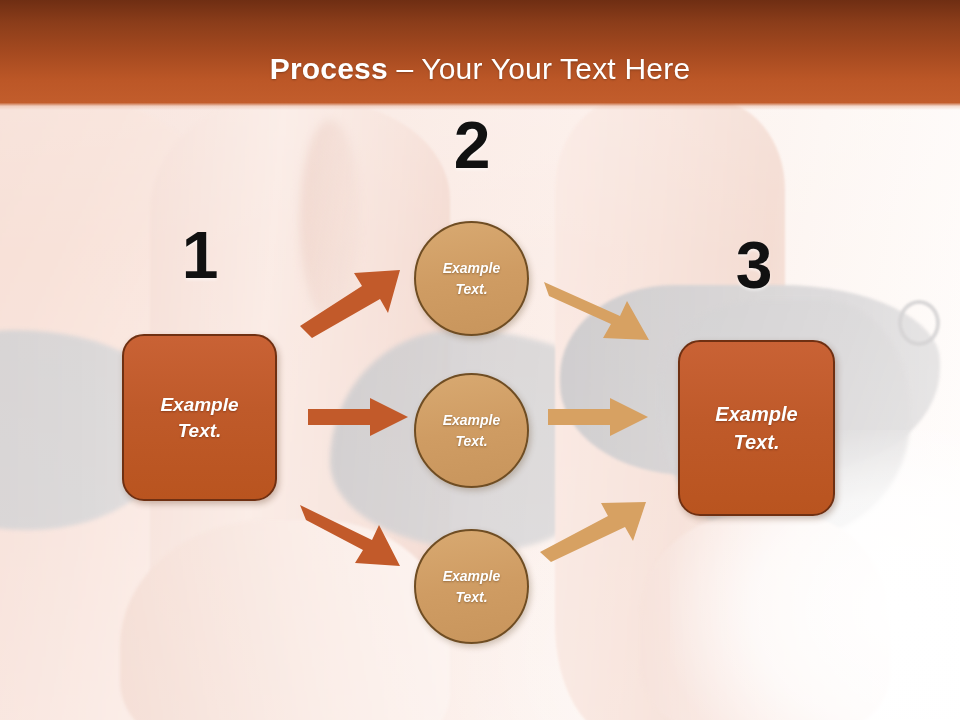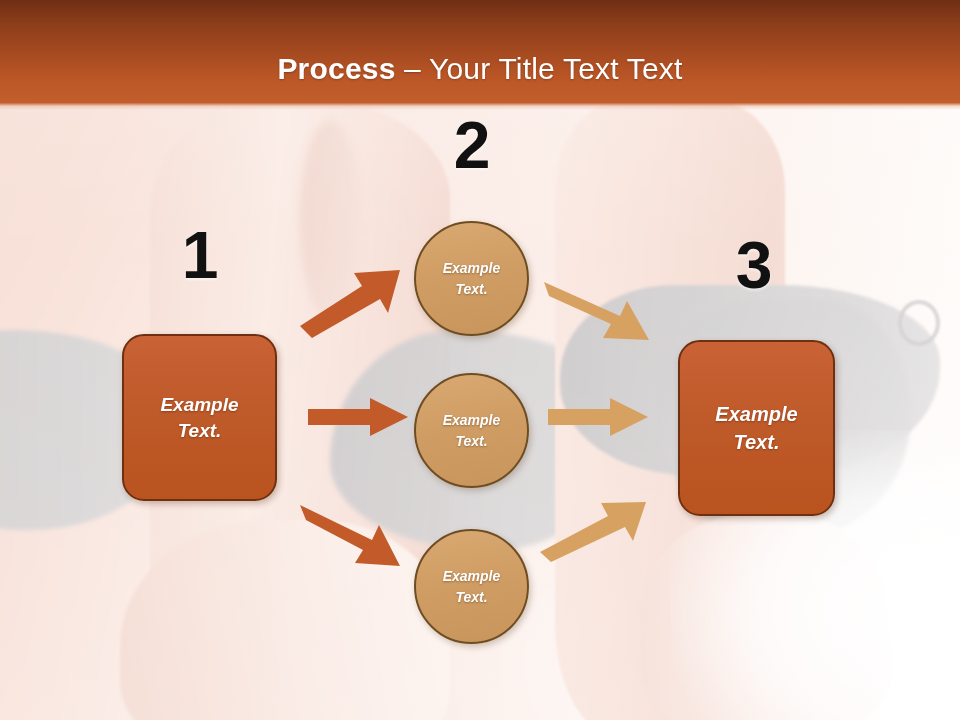--- a/index.html
+++ b/index.html
@@ -210,21 +210,21 @@
     <div class="bg-shape-right-leg"></div>
     <div class="bg-shape-right-gray"></div>
     <div class="bg-shape-right-gray2"></div>
     <div class="bg-shape-right-loop"></div>
     <div class="bg-shape-right-hand"></div>
     <div class="bg-shape-right-fade"></div>
     <div class="bg-wash"></div>
   </div>
 
   <div id="title-bar">
-    <div id="title-text"><span class="strong">Process</span><span class="light"> – Your Title Text Text</span></div>
+    <div id="title-text"><span class="strong">Process</span><span class="light"> – Your Your Text Here</span></div>
   </div>
 
   <div class="step-number" id="step-number-1">1</div>
   <div class="step-number" id="step-number-2">2</div>
   <div class="step-number" id="step-number-3">3</div>
 
   <div class="proc-box" id="box-1">
     <div class="box-label">
       <span>Example</span><br>
       <span>Text.</span>

